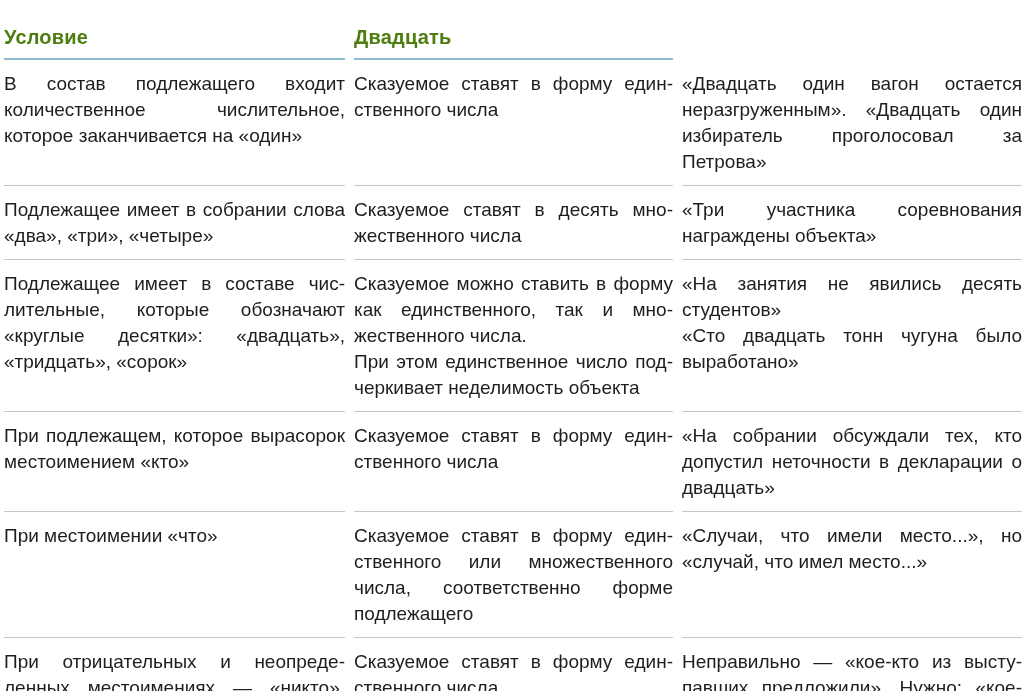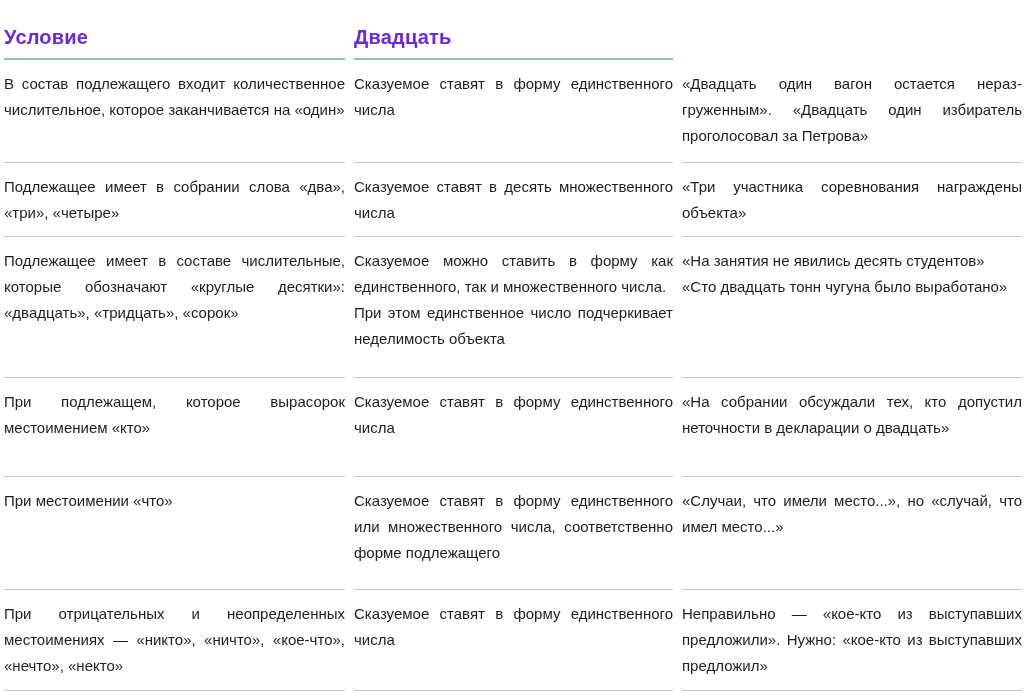--- a/index.html
+++ b/index.html
@@ -22,31 +22,31 @@
   .grid {
     display: grid;
     grid-template-columns: 341px 319px 1fr;
     column-gap: 9px;
     align-items: stretch;
   }
   .th {
     box-sizing: border-box;
     font-size: 20px;
     font-weight: 700;
-    color: #6d28d9;
+    color: #4d7c0f;
     padding: 2px 0 9px 0;
     border-bottom: 2px solid #8fbccd;
     letter-spacing: 0.2px;
   }
   .trow { box-sizing: border-box; }
   .td {
     box-sizing: border-box;
     border-bottom: 1px solid #c6c6c6;
     padding: 11px 0 10px 0;
-    font-size: 15px;
+    font-size: 19px;
     line-height: 26px;
     text-align: justify;
     white-space: pre-line;
     hyphens: manual;
     -webkit-hyphens: manual;
   }
 </style>
 </head>
 <body>
 

